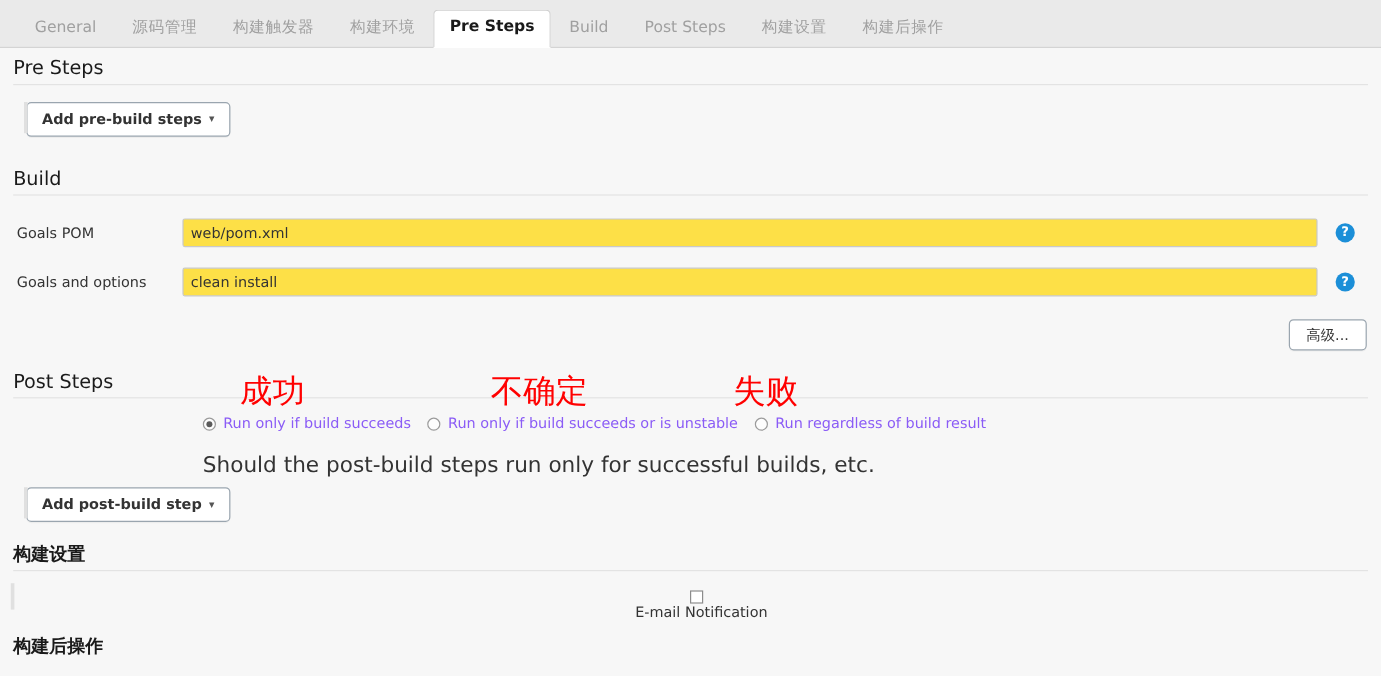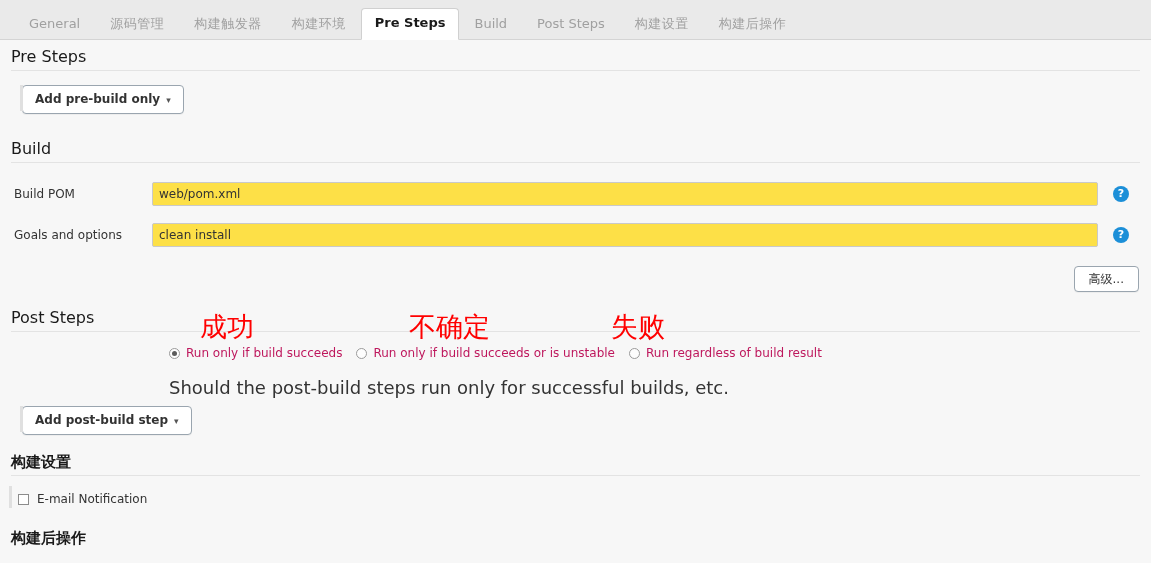--- a/index.html
+++ b/index.html
@@ -183,35 +183,36 @@
     flex: none;
   }
   .radio.checked::after {
     content: "";
     position: absolute;
     left: 2px; top: 2px;
     width: 5px; height: 5px;
     border-radius: 50%;
     background: #5b5b5b;
   }
-  .radio-label { font-size: 12px; color: #be185d; }
+  .radio-label { font-size: 12px; color: #8b5cf6; }
 
   .hint {
     padding-left: 169px;
     font-size: 18px;
     color: #333;
     line-height: 16px;
   }
 
   
   .check-row {
     display: flex;
     align-items: center;
     padding-left: 18px;
     height: 18px;
+    flex-direction: column;
   }
   .checkbox {
     width: 11px;
     height: 11px;
     border: 1px solid #8c8c8c;
     background: #ffffff;
     box-sizing: border-box;
     margin-right: 8px;
     flex: none;
   }
@@ -247,33 +248,33 @@
 <div class="page">
 
   <div class="section-head">
     <div class="title">Pre Steps</div>
     <div class="rule"></div>
   </div>
   <div class="block" style="height:50px;">
     <div class="accent" style="top:14px;height:26px;"></div>
     <div style="padding-top:14px;padding-left:2px;">
       <span class="btn">
-        <span>Add pre-build only</span><span class="caret">▾</span>
+        <span>Add pre-build steps</span><span class="caret">▾</span>
       </span>
     </div>
   </div>
 
   <div class="section-head" style="padding-top:18px;">
     <div class="title">Build</div>
     <div class="rule"></div>
   </div>
   <div class="block" style="padding-left:0;padding-top:10px;">
 
     <div class="form-row">
-      <div class="form-label">Build POM</div>
+      <div class="form-label">Goals POM</div>
       <input class="form-input" type="text" value="web/pom.xml" style="">
       <div class="help">?</div>
     </div>
 
     <div class="form-row">
       <div class="form-label">Goals and options</div>
       <input class="form-input" type="text" value="clean install" style="">
       <div class="help">?</div>
     </div>
 

